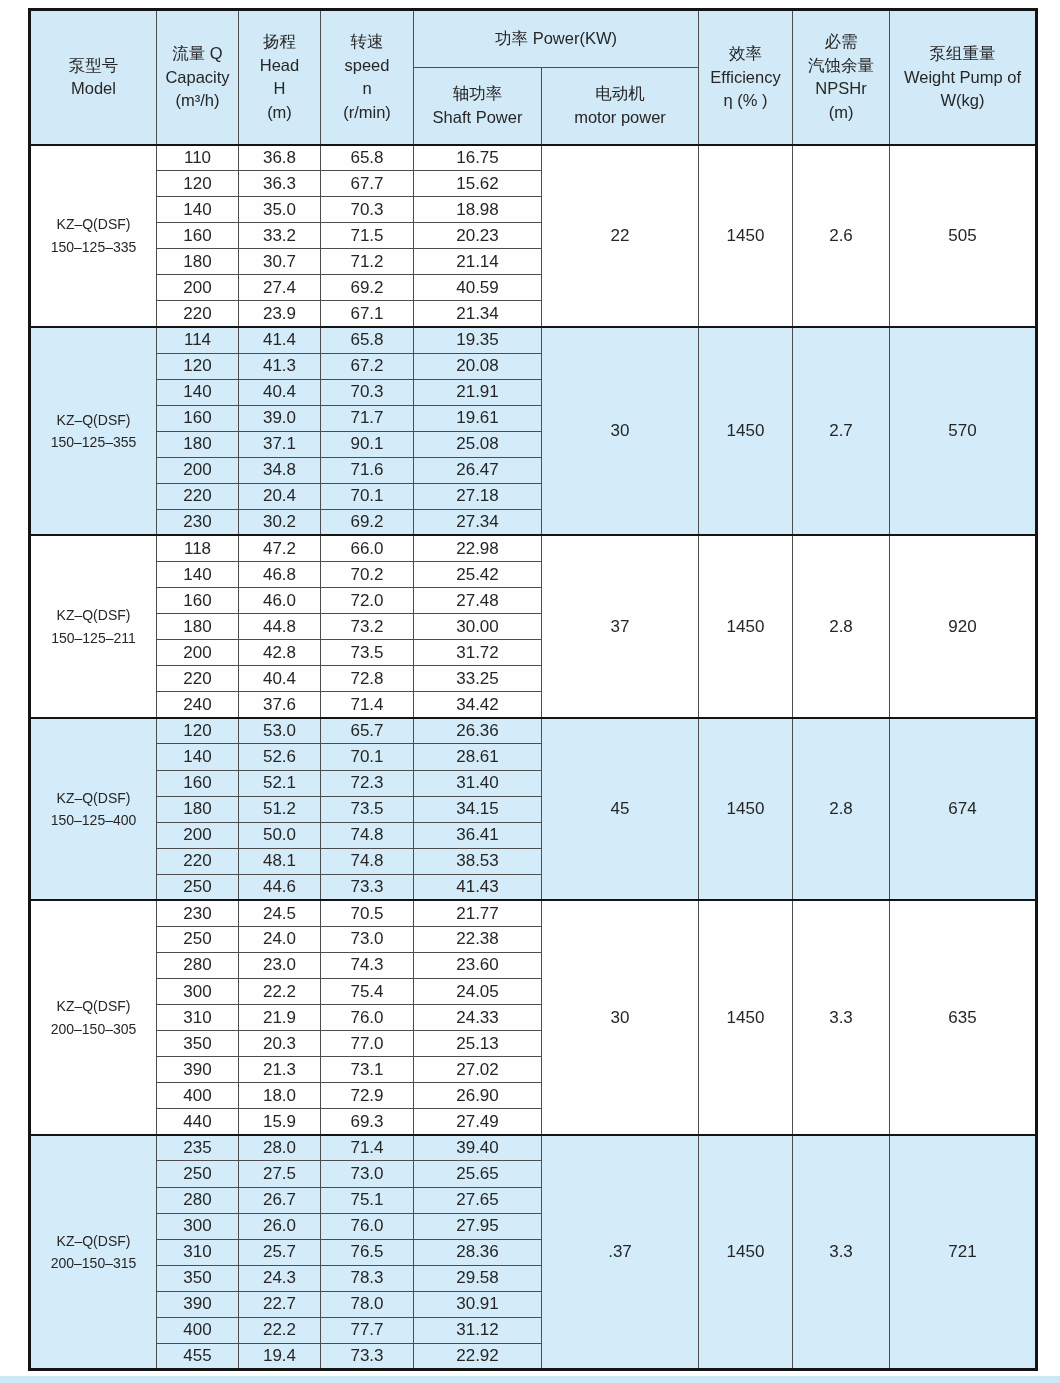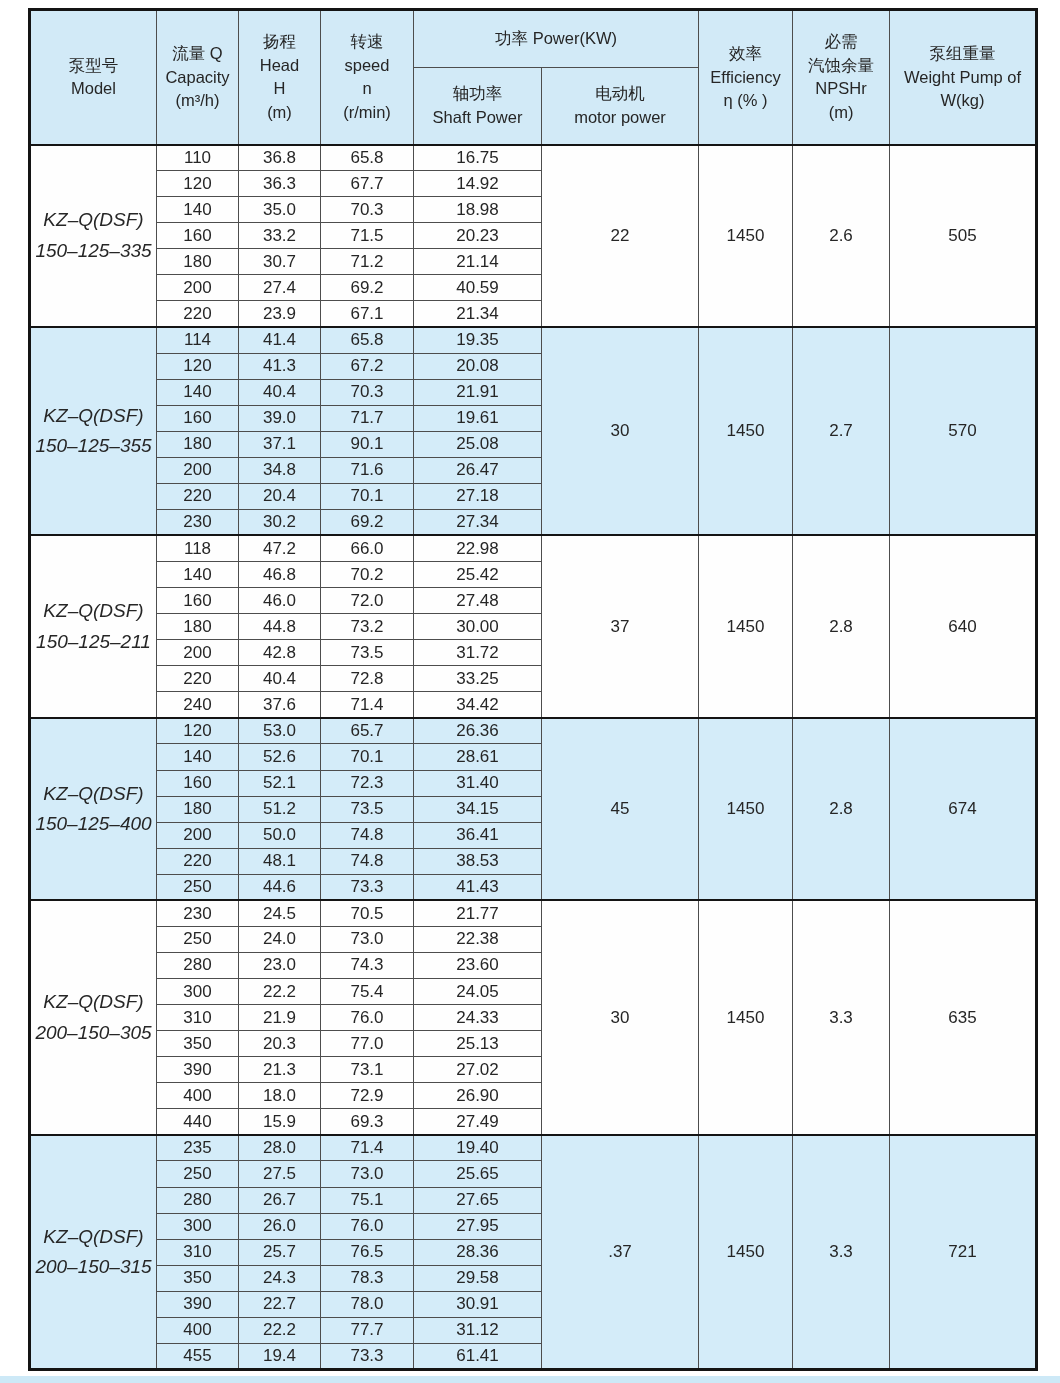--- a/index.html
+++ b/index.html
@@ -18,21 +18,21 @@
   th,td{
     border:1px solid #4d4d4d;text-align:center;vertical-align:middle;
     padding:0;font-size:17px;font-weight:normal;color:#262626;
     overflow:hidden;
   }
   thead th{background:#d2eaf7;font-size:16.5px;}
   thead{border-bottom:2px solid #141414;}
   tbody{border-top:2px solid #141414;}
   tbody.shade td{background:#d4ecf9;}
   .hline{display:block;line-height:1.42;}
-  .model-cell .hline{line-height:1.6;font-size:19px;font-style:italic;}
+  .model-cell .hline{line-height:1.6;font-size:14px;}
   .bottom-strip{position:absolute;left:0;top:1376px;width:1060px;height:7px;background:#cde9f7;}
 </style>
 </head>
 <body>
 
 <div class="page">
   <div class="table-wrap">
     <table>
         <colgroup>
           <col style="width: 127px;">
@@ -111,21 +111,21 @@
             <td>16.75</td>
             <td rowspan="7">22</td>
             <td rowspan="7">1450</td>
             <td rowspan="7">2.6</td>
             <td rowspan="7">505</td>
           </tr>
           <tr style="height: 26px;">
             <td>120</td>
             <td>36.3</td>
             <td>67.7</td>
-            <td>14.92</td>
+            <td>15.62</td>
           </tr>
           <tr style="height: 26px;">
             <td>140</td>
             <td>35.0</td>
             <td>70.3</td>
             <td>18.98</td>
           </tr>
           <tr style="height: 26px;">
             <td>160</td>
             <td>33.2</td>
@@ -215,21 +215,21 @@
               <span class="hline">KZ–Q(DSF)</span>
               <span class="hline">150–125–211</span>
             </td>
             <td>118</td>
             <td>47.2</td>
             <td>66.0</td>
             <td>22.98</td>
             <td rowspan="7">37</td>
             <td rowspan="7">1450</td>
             <td rowspan="7">2.8</td>
-            <td rowspan="7">640</td>
+            <td rowspan="7">920</td>
           </tr>
           <tr style="height: 26px;">
             <td>140</td>
             <td>46.8</td>
             <td>70.2</td>
             <td>25.42</td>
           </tr>
           <tr style="height: 26px;">
             <td>160</td>
             <td>46.0</td>
@@ -379,21 +379,21 @@
         </tbody>
         <tbody class="shade">
           <tr style="height: 26px;">
             <td rowspan="9" class="model-cell">
               <span class="hline">KZ–Q(DSF)</span>
               <span class="hline">200–150–315</span>
             </td>
             <td>235</td>
             <td>28.0</td>
             <td>71.4</td>
-            <td>19.40</td>
+            <td>39.40</td>
             <td rowspan="9">.37</td>
             <td rowspan="9">1450</td>
             <td rowspan="9">3.3</td>
             <td rowspan="9">721</td>
           </tr>
           <tr style="height: 26px;">
             <td>250</td>
             <td>27.5</td>
             <td>73.0</td>
             <td>25.65</td>
@@ -431,19 +431,19 @@
           <tr style="height: 26px;">
             <td>400</td>
             <td>22.2</td>
             <td>77.7</td>
             <td>31.12</td>
           </tr>
           <tr style="height: 26px;">
             <td>455</td>
             <td>19.4</td>
             <td>73.3</td>
-            <td>61.41</td>
+            <td>22.92</td>
           </tr>
         </tbody>
       </table>
   </div>
   <div class="bottom-strip"></div>
 </div>
 
 </body></html>

